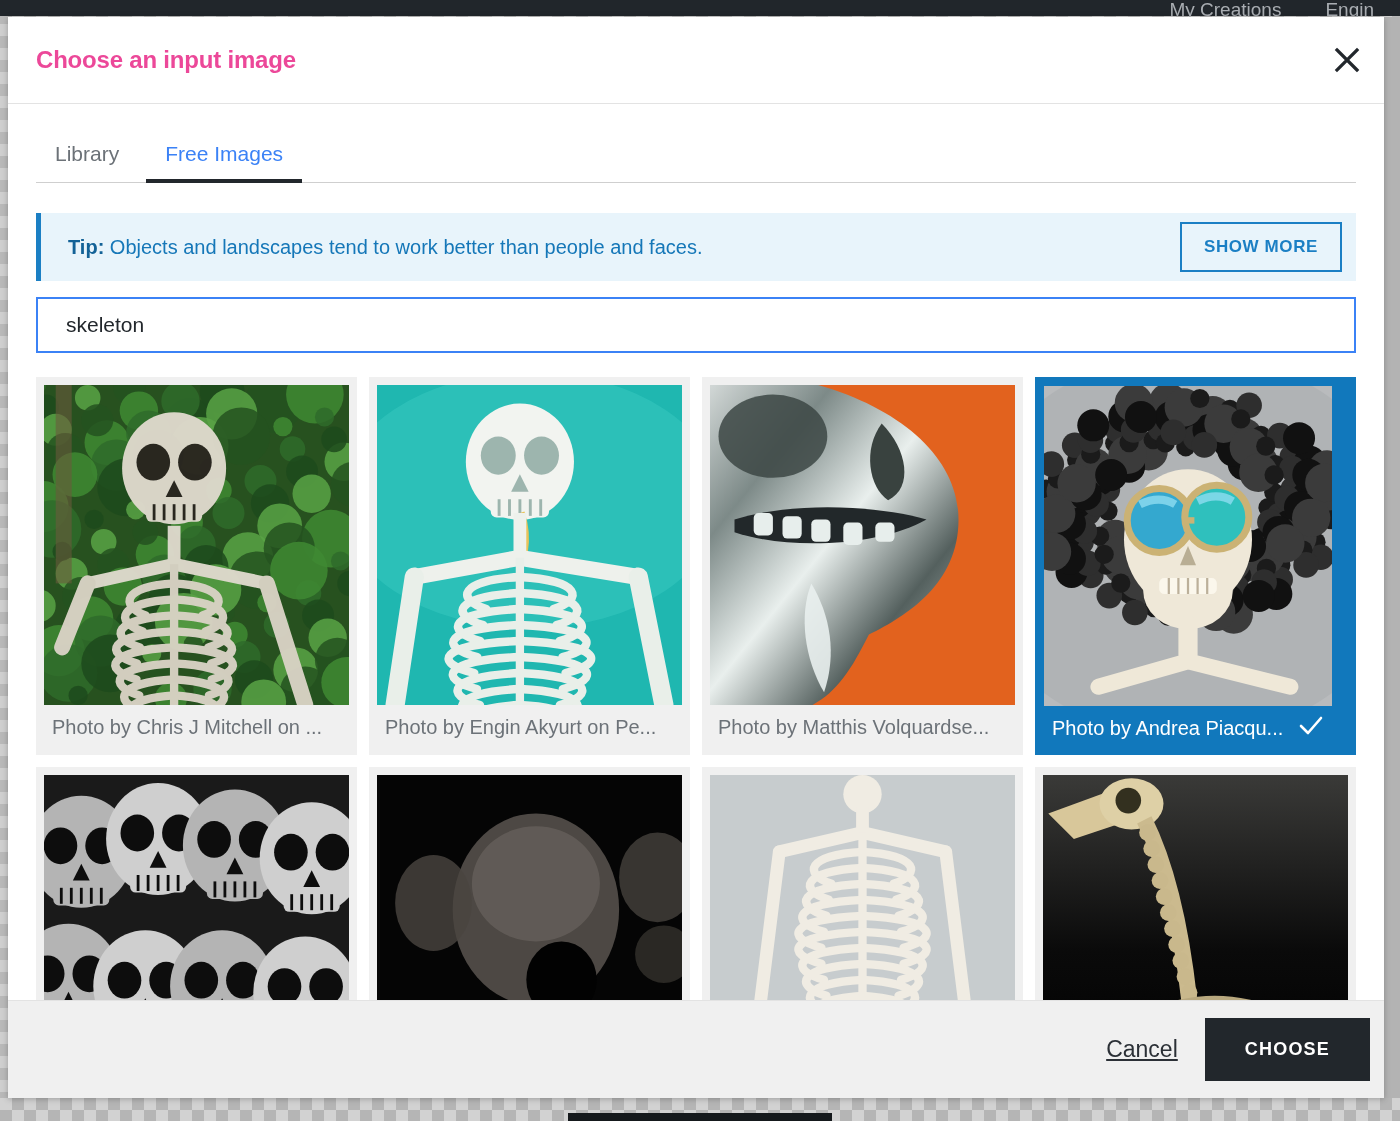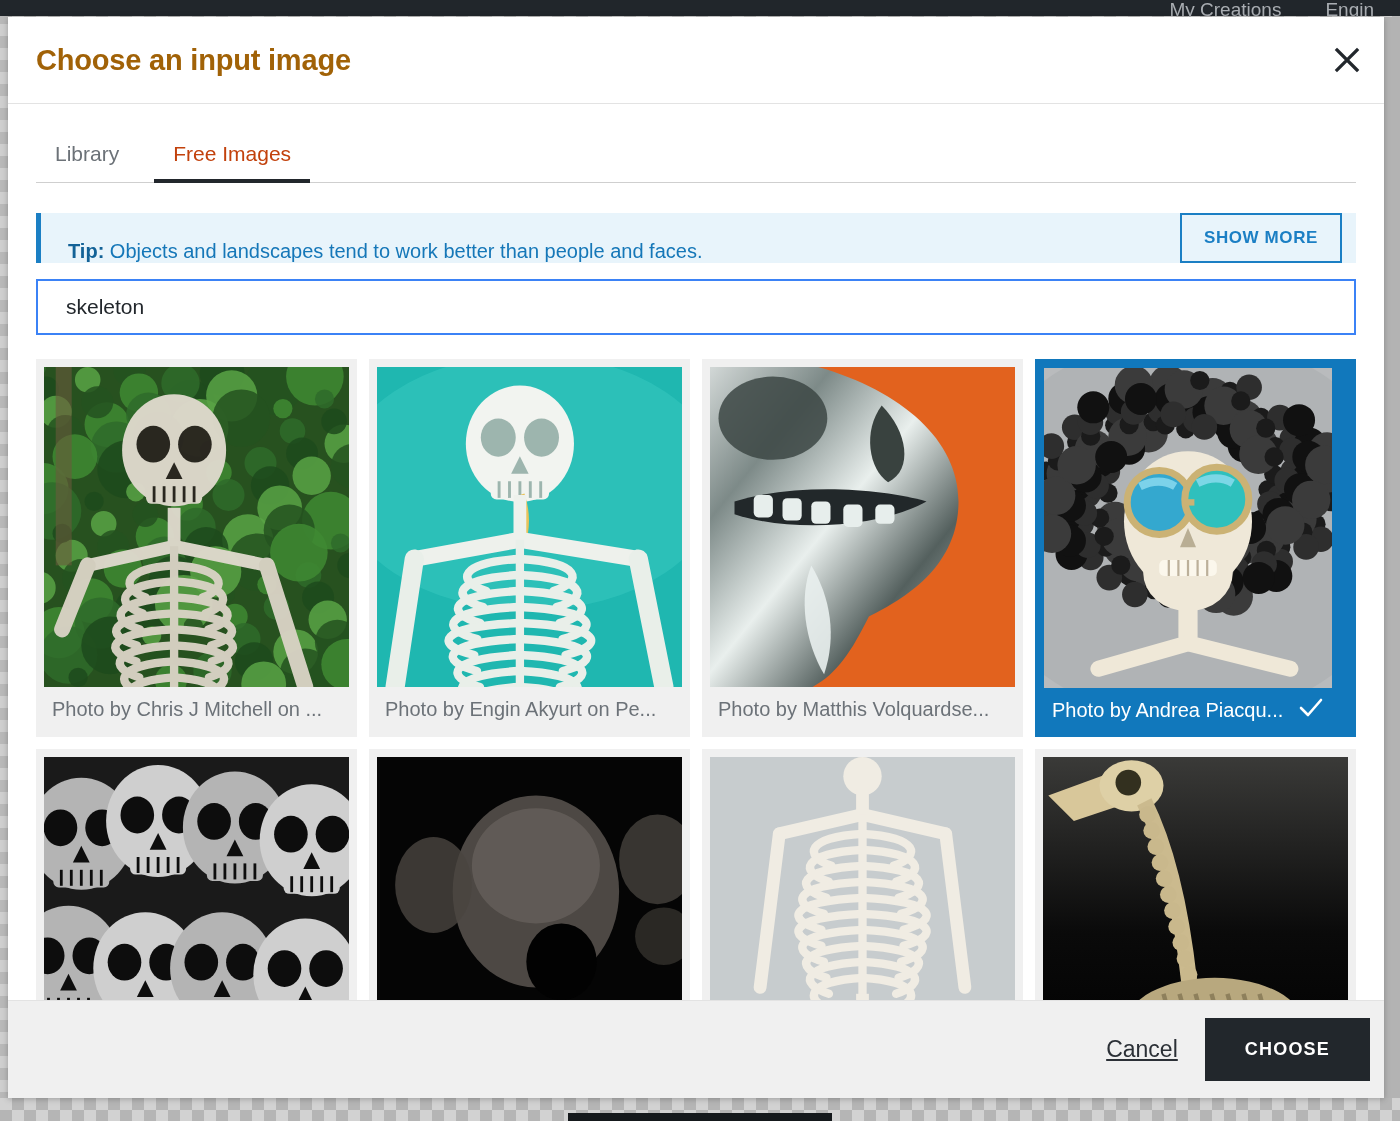--- a/index.html
+++ b/index.html
@@ -91,23 +91,23 @@
   #modal-header {
     position: relative;
     height: 86px;
     flex: 0 0 86px;
     border-bottom: 1px solid #e3e3e3;
     display: flex;
     align-items: center;
   }
   #modal-title {
     margin-left: 28px;
-    font-size: 29px;
+    font-size: 24px;
     font-weight: bold;
-    color: #a16207;
+    color: #ec4899;
     letter-spacing: -0.2px;
   }
   #close-btn {
     position: absolute;
     right: 12px;
     top: 18px;
     width: 50px;
     height: 50px;
     display: flex;
     align-items: center;
@@ -119,35 +119,35 @@
   }
   #close-btn svg { display: block; }
 
   
   #tabs-wrap {
     flex: 0 0 auto;
     padding: 28px 28px 0 28px;
   }
   #tabs {
     display: flex;
-    gap: 16px;
+    gap: 8px;
     border-bottom: 1px solid #cfcfcf;
   }
   .tab {
     position: relative;
     font-size: 21px;
     color: #6c7278;
     padding: 10px 19px 16px 19px;
     cursor: pointer;
     background: none;
     border: none;
     font-family: inherit;
     white-space: nowrap;
   }
-  .tab.active { color: #c2410c; }
+  .tab.active { color: #3b82f6; }
   .tab.active::after {
     content: "";
     position: absolute;
     left: 0; right: 0;
     bottom: -1px;
     height: 4px;
     background: #22272c;
   }
 
   
@@ -155,25 +155,25 @@
     flex: 1 1 auto;
     padding: 0 28px;
     overflow: hidden;
     display: flex;
     flex-direction: column;
     min-height: 0;
   }
   #tip-banner {
     margin-top: 30px;
     flex: 0 0 auto;
-    height: 50px;
+    height: 68px;
     background: #e8f4fb;
     border-left: 5px solid #1b7fc4;
     display: flex;
-    align-items: flex-end;
+    align-items: center;
     padding: 0 14px 0 27px;
   }
   #tip-text {
     font-size: 20px;
     color: #1577b8;
     flex: 1 1 auto;
     white-space: nowrap;
   }
   #tip-text b { color: #136297; }
   #show-more-btn {

